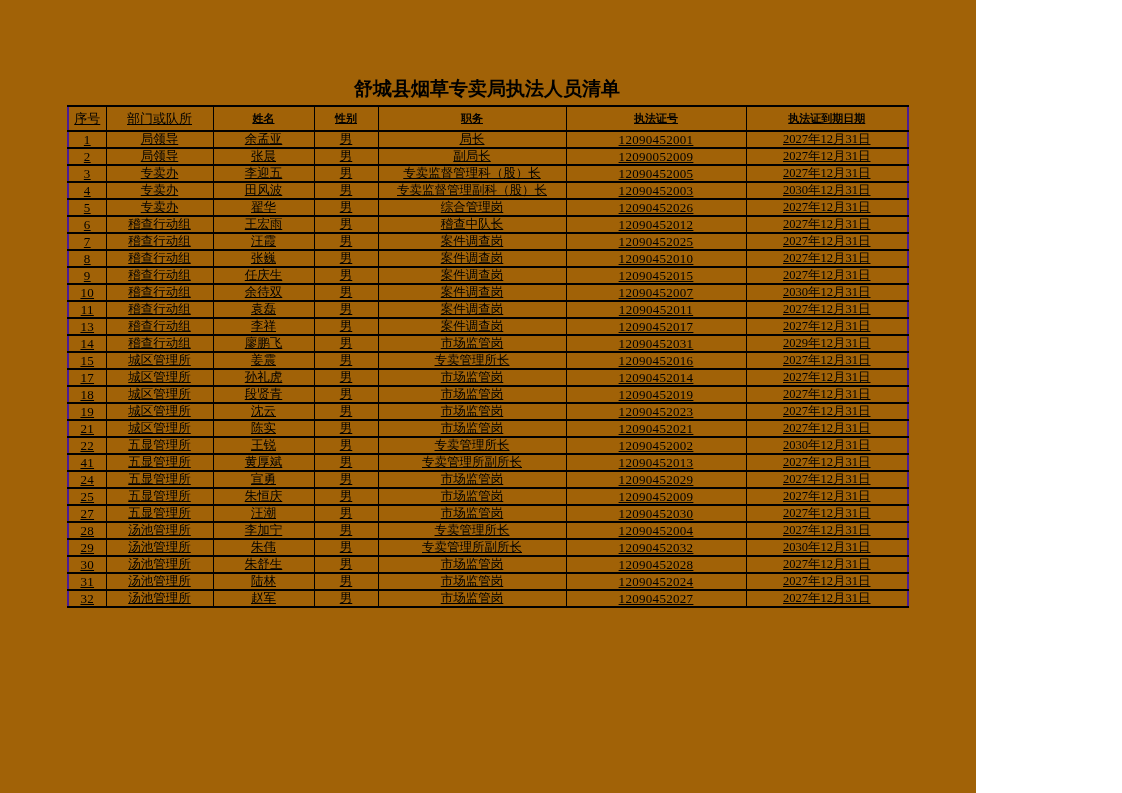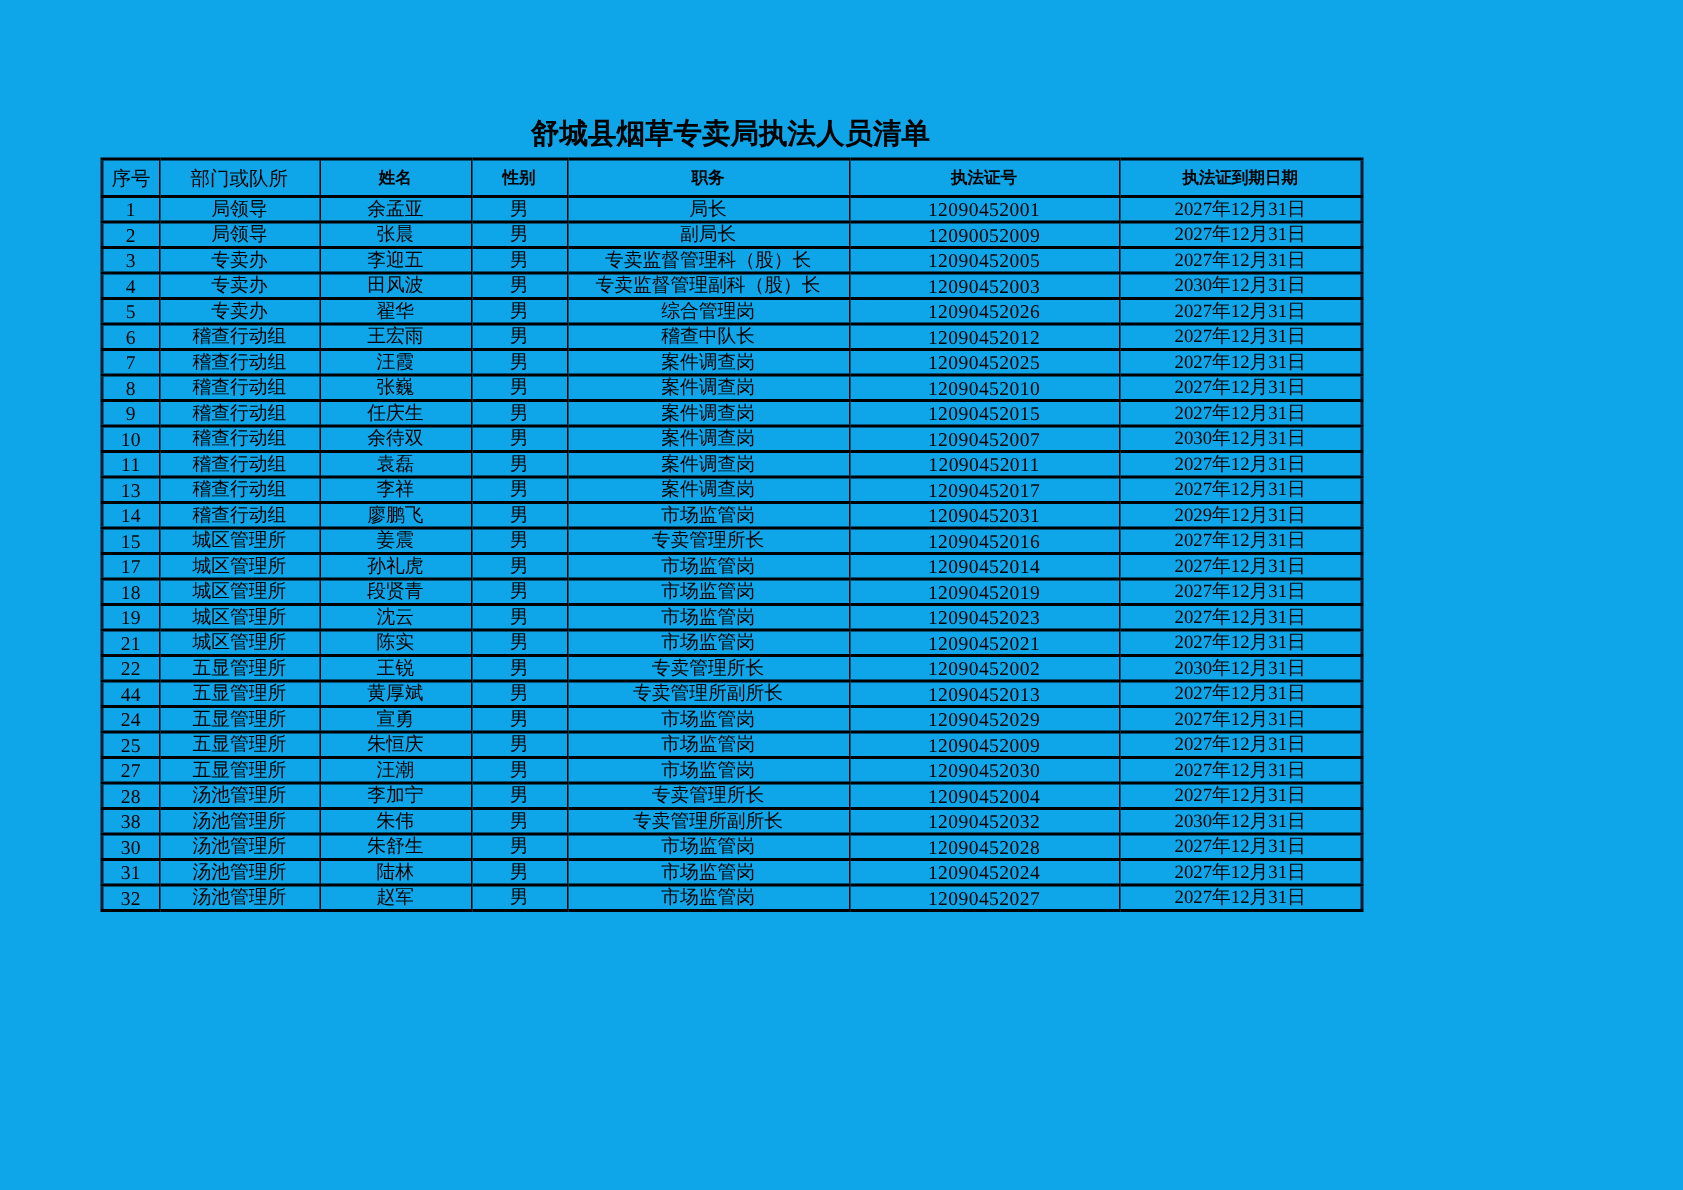--- a/index.html
+++ b/index.html
@@ -6,40 +6,41 @@
   html, body {
     margin: 0; padding: 0;
     width: 1122px; height: 793px;
     background: #ffffff;
     color: #000000;
     font-family: "Liberation Serif", "DejaVu Serif", serif;
     overflow: hidden;
   }
   .page {
     position: relative;
-    width: 1122px; height: 793px;
-    background: #0ea5e9;
+    width: 976px; height: 793px;
+    background: #a16207;
   }
   .doc-title {
     position: absolute;
     top: 76px; left: 67px;
     width: 840px;
     margin: 0;
     text-align: center;
     font-size: 19px;
     font-weight: bold;
     white-space: nowrap;
   }
   table.roster {
     position: absolute;
     top: 105px; left: 67px;
     width: 840px;
     border-collapse: collapse;
     table-layout: fixed;
-    border: 2px solid #0f172a;
+    border: 2px solid #4c1d95;
+    text-decoration: underline;
   }
   table.roster th, table.roster td {
     border: 1px solid #000;
     border-top-width: 2px;
     border-bottom-width: 2px;
     padding: 0 2px;
     text-align: center;
     vertical-align: middle;
     white-space: nowrap;
     overflow: hidden;
@@ -258,21 +259,21 @@
         <tr>
           <td class="col-0">22</td>
           <td class="col-1">五显管理所</td>
           <td class="col-2">王锐</td>
           <td class="col-3">男</td>
           <td class="col-4">专卖管理所长</td>
           <td class="col-5">12090452002</td>
           <td class="col-6">2030年12月31日</td>
         </tr>
         <tr>
-          <td class="col-0">44</td>
+          <td class="col-0">41</td>
           <td class="col-1">五显管理所</td>
           <td class="col-2">黄厚斌</td>
           <td class="col-3">男</td>
           <td class="col-4">专卖管理所副所长</td>
           <td class="col-5">12090452013</td>
           <td class="col-6">2027年12月31日</td>
         </tr>
         <tr>
           <td class="col-0">24</td>
           <td class="col-1">五显管理所</td>
@@ -303,21 +304,21 @@
         <tr>
           <td class="col-0">28</td>
           <td class="col-1">汤池管理所</td>
           <td class="col-2">李加宁</td>
           <td class="col-3">男</td>
           <td class="col-4">专卖管理所长</td>
           <td class="col-5">12090452004</td>
           <td class="col-6">2027年12月31日</td>
         </tr>
         <tr>
-          <td class="col-0">38</td>
+          <td class="col-0">29</td>
           <td class="col-1">汤池管理所</td>
           <td class="col-2">朱伟</td>
           <td class="col-3">男</td>
           <td class="col-4">专卖管理所副所长</td>
           <td class="col-5">12090452032</td>
           <td class="col-6">2030年12月31日</td>
         </tr>
         <tr>
           <td class="col-0">30</td>
           <td class="col-1">汤池管理所</td>

